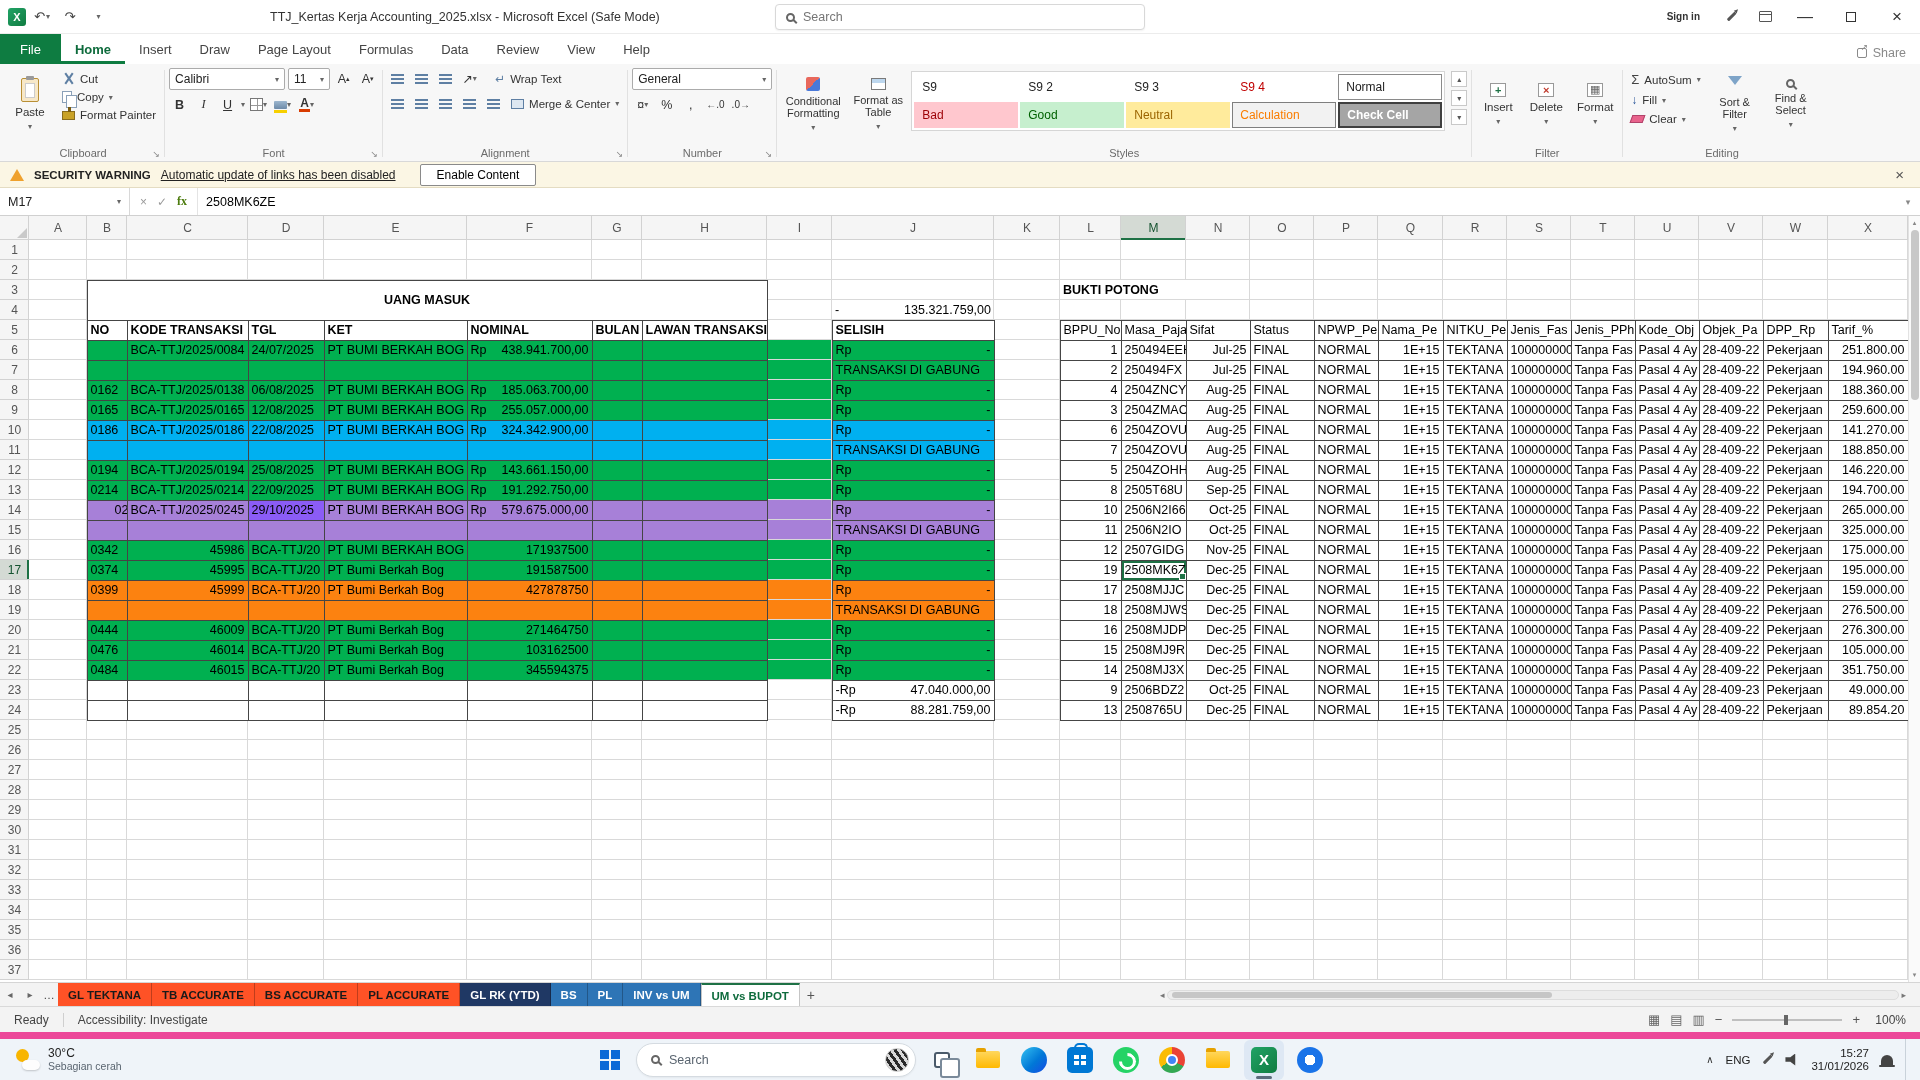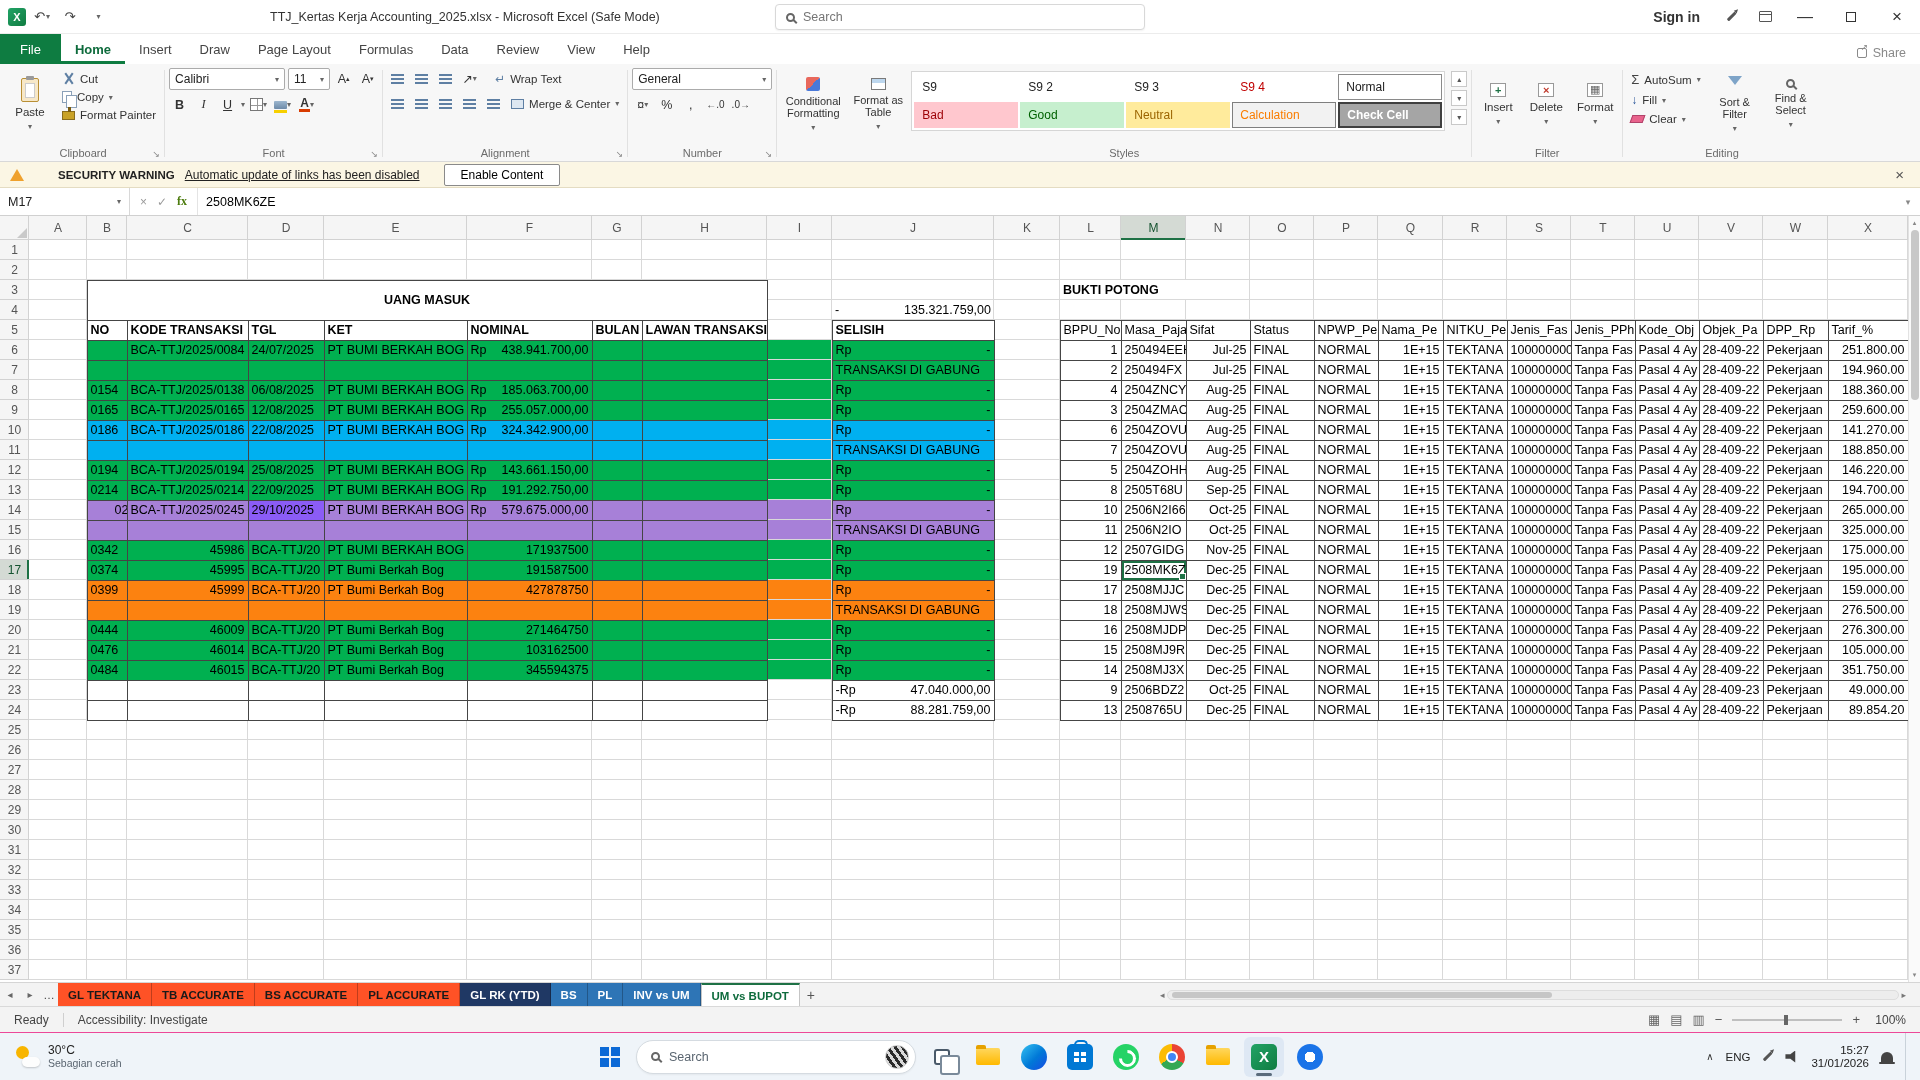--- a/index.html
+++ b/index.html
@@ -9,21 +9,21 @@
 
   
   .titlebar{height:34px;background:#fff;display:flex;align-items:center;position:relative;border-bottom:1px solid #ececec;flex:0 0 auto;}
   .qa{display:flex;align-items:center;gap:4px;padding-left:8px;}
   .qa-btn{min-width:24px;height:24px;display:flex;align-items:center;justify-content:center;font-size:13px;color:#444;border-radius:3px;}
   .qa-appic{width:18px;height:18px;border-radius:3px;background:linear-gradient(135deg,#21A366,#107C41);color:#fff;font-size:11px;font-weight:700;display:flex;align-items:center;justify-content:center;}
   .qa .dd{font-size:8px;color:#666;margin-left:1px;}
   .tb-title{position:absolute;left:270px;top:0;height:34px;display:flex;align-items:center;font-size:12.5px;color:#333;white-space:nowrap;}
   .tb-searchpill{position:absolute;left:50%;transform:translateX(-50%);top:4px;width:370px;height:26px;background:#fff;border:1px solid #d8d8d8;border-radius:4px;display:flex;align-items:center;gap:8px;padding:0 10px;color:#757575;font-size:12.5px;box-shadow:0 1px 2px rgba(0,0,0,.06);}
   .tb-right{margin-left:auto;display:flex;align-items:center;height:34px;}
-  .signin{font-size:14px;font-weight:700;color:#333;padding:0 14px;}
+  .signin{font-size:10px;font-weight:700;color:#333;padding:0 14px;}
   .tb-ic{width:34px;height:34px;display:flex;align-items:center;justify-content:center;color:#555;font-size:13px;}
   .i-pen{width:11px;height:2.5px;background:#555;transform:rotate(-45deg);border-radius:1px;position:relative;}
   .i-pen::after{content:"";position:absolute;right:-4px;top:-1px;border-left:4px solid #555;border-top:2.5px solid transparent;border-bottom:2px solid transparent;}
   .i-panel{width:13px;height:11px;border:1px solid #555;border-radius:1px;position:relative;}
   .i-panel::after{content:"";position:absolute;left:0;right:0;top:2px;height:1px;background:#555;}
   .wmin,.wmax,.wclose{width:46px;height:34px;display:flex;align-items:center;justify-content:center;color:#333;}
   .wmax i{width:10px;height:10px;border:1px solid #333;display:block;}
   .wclose{font-size:17px;}
 
   
@@ -91,21 +91,21 @@
   .i-sigma{font-size:13px;color:#444;}
   .i-filldn{color:#2B579A;font-size:12px;}
   .i-eraser{width:13px;height:8px;background:#E8638C;border:1px solid #B0436A;transform:skewX(-20deg);display:inline-block;}
   .i-funnel{width:0;height:0;border:7px solid transparent;border-top:9px solid #7EA4C8;display:inline-block;}
   .i-mag{width:9px;height:9px;border:2px solid #666;border-radius:50%;position:relative;display:inline-block;flex:0 0 auto;}
   .i-mag::after{content:"";position:absolute;width:2px;height:5px;background:#666;transform:rotate(-45deg);right:-3px;bottom:-4px;}
 
   
   .secbar{height:26px;background:#FBF6E4;border-bottom:1px solid #E4DCC2;display:flex;align-items:center;gap:10px;padding:0 10px;font-size:12px;flex:0 0 auto;}
   .tri{width:0;height:0;border-left:7px solid transparent;border-right:7px solid transparent;border-bottom:12px solid #EFA12D;display:inline-block;}
-  .secbar b{font-size:11.5px;color:#222;margin-left:24px;}
+  .secbar b{font-size:11.5px;color:#222;}
   .sec-msg{text-decoration:underline;color:#222;}
   .sec-btn{background:#fff;border:1px solid #8a8a8a;border-radius:2px;font-size:12px;padding:3px 16px;margin-left:14px;font-family:inherit;}
   .sec-close{margin-left:auto;color:#555;font-size:15px;padding-right:6px;}
 
   
   .fbar{height:28px;background:#fff;border-bottom:1px solid #D0D0D0;display:flex;align-items:stretch;flex:0 0 auto;}
   .namebox{width:130px;border-right:1px solid #D8D8D8;display:flex;align-items:center;justify-content:space-between;padding:0 8px;font-size:12.5px;color:#222;}
   .fb-icons{display:flex;align-items:center;gap:10px;padding:0 10px;border-right:1px solid #E4E4E4;color:#9a9a9a;font-size:12px;}
   .fb-icons .fx{font-family:"Liberation Serif",serif;color:#4d7c0f;font-weight:700;}
   .fb-input{flex:1;display:flex;align-items:center;padding:0 8px;font-size:12.5px;color:#000;}
@@ -151,21 +151,21 @@
   .statusbar{height:26px;background:#F3F3F3;border-top:1px solid #D9D9D9;display:flex;align-items:center;font-size:12px;color:#444;padding:0 14px;gap:14px;flex:0 0 auto;}
   .sdiv{width:1px;height:14px;background:#CFCFCF;}
   .s-right{margin-left:auto;display:flex;align-items:center;gap:10px;}
   .s-right .vico{font-size:13px;color:#666;}
   .zo{font-size:13px;color:#555;}
   .ztrack{width:110px;height:2px;background:#BFBFBF;position:relative;}
   .zthumb{position:absolute;left:52px;top:-4px;width:4px;height:10px;background:#666;}
   .zpct{min-width:36px;text-align:right;}
 
   
-  .taskbar{height:48px;background:#EFF4F9;border-top:1px solid #ec4899;display:flex;align-items:center;position:relative;flex:0 0 auto;}
+  .taskbar{height:48px;background:#EFF4F9;border-top:7px solid #ec4899;display:flex;align-items:center;position:relative;flex:0 0 auto;}
   .weather{display:flex;align-items:center;gap:8px;padding:0 14px;height:100%;}
   .w-icon{width:26px;height:22px;position:relative;}
   .w-icon::before{content:"";position:absolute;left:2px;top:0;width:13px;height:13px;border-radius:50%;background:#F8B500;}
   .w-icon::after{content:"";position:absolute;right:0;bottom:1px;width:18px;height:10px;border-radius:6px;background:#FDFDFD;box-shadow:0 1px 2px rgba(0,0,0,.2);}
   .w-text{font-size:12px;color:#222;line-height:13px;}
   .w-desc{font-size:10.5px;color:#5a6570;}
   .tb-center{position:absolute;left:50%;transform:translateX(-50%);display:flex;align-items:center;gap:6px;height:100%;}
   .tb-app{width:40px;height:40px;display:flex;align-items:center;justify-content:center;border-radius:6px;position:relative;}
   .tb-app.active{background:#DEE8F4;}
   .tb-app.active::after{content:"";position:absolute;bottom:1px;left:50%;transform:translateX(-50%);width:16px;height:3px;border-radius:2px;background:#5A6B7C;}
@@ -756,21 +756,21 @@
             <td class="bd">100000000</td>
             <td class="bd">Tanpa Fas</td>
             <td class="bd">Pasal 4 Ay</td>
             <td class="bd">28-409-22</td>
             <td class="bd">Pekerjaan</td>
             <td class="bd ar">194.960.00</td>
           </tr>
           <tr>
             <th>8</th>
             <td></td>
-            <td class="bd" style="background: rgb(0, 176, 80);">0154</td>
+            <td class="bd" style="background: rgb(0, 176, 80);">0162</td>
             <td class="bd" style="background: rgb(0, 176, 80);">BCA-TTJ/2025/0138</td>
             <td class="bd" style="background: rgb(0, 176, 80);">06/08/2025</td>
             <td class="bd" style="background: rgb(0, 176, 80);">PT BUMI BERKAH BOG</td>
             <td class="bd acct" style="background: rgb(0, 176, 80);">
               <span>Rp</span>
               <span>185.063.700,00</span>
             </td>
             <td class="bd" style="background: rgb(0, 176, 80);"></td>
             <td class="bd" style="background: rgb(0, 176, 80);"></td>
             <td style="background: rgb(0, 176, 80);"></td>

